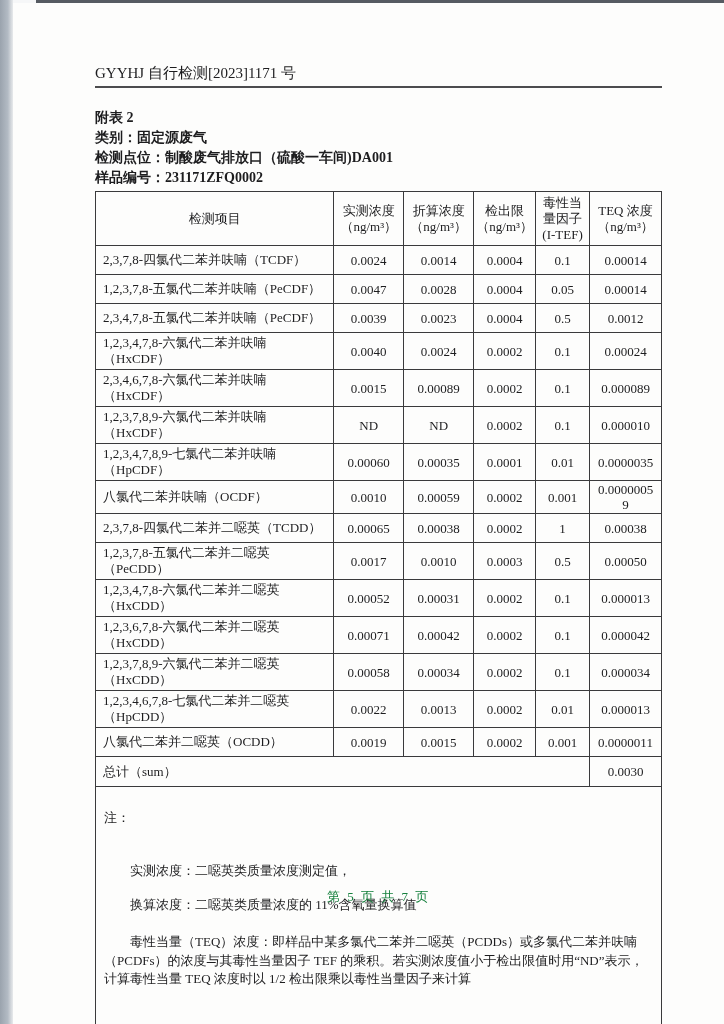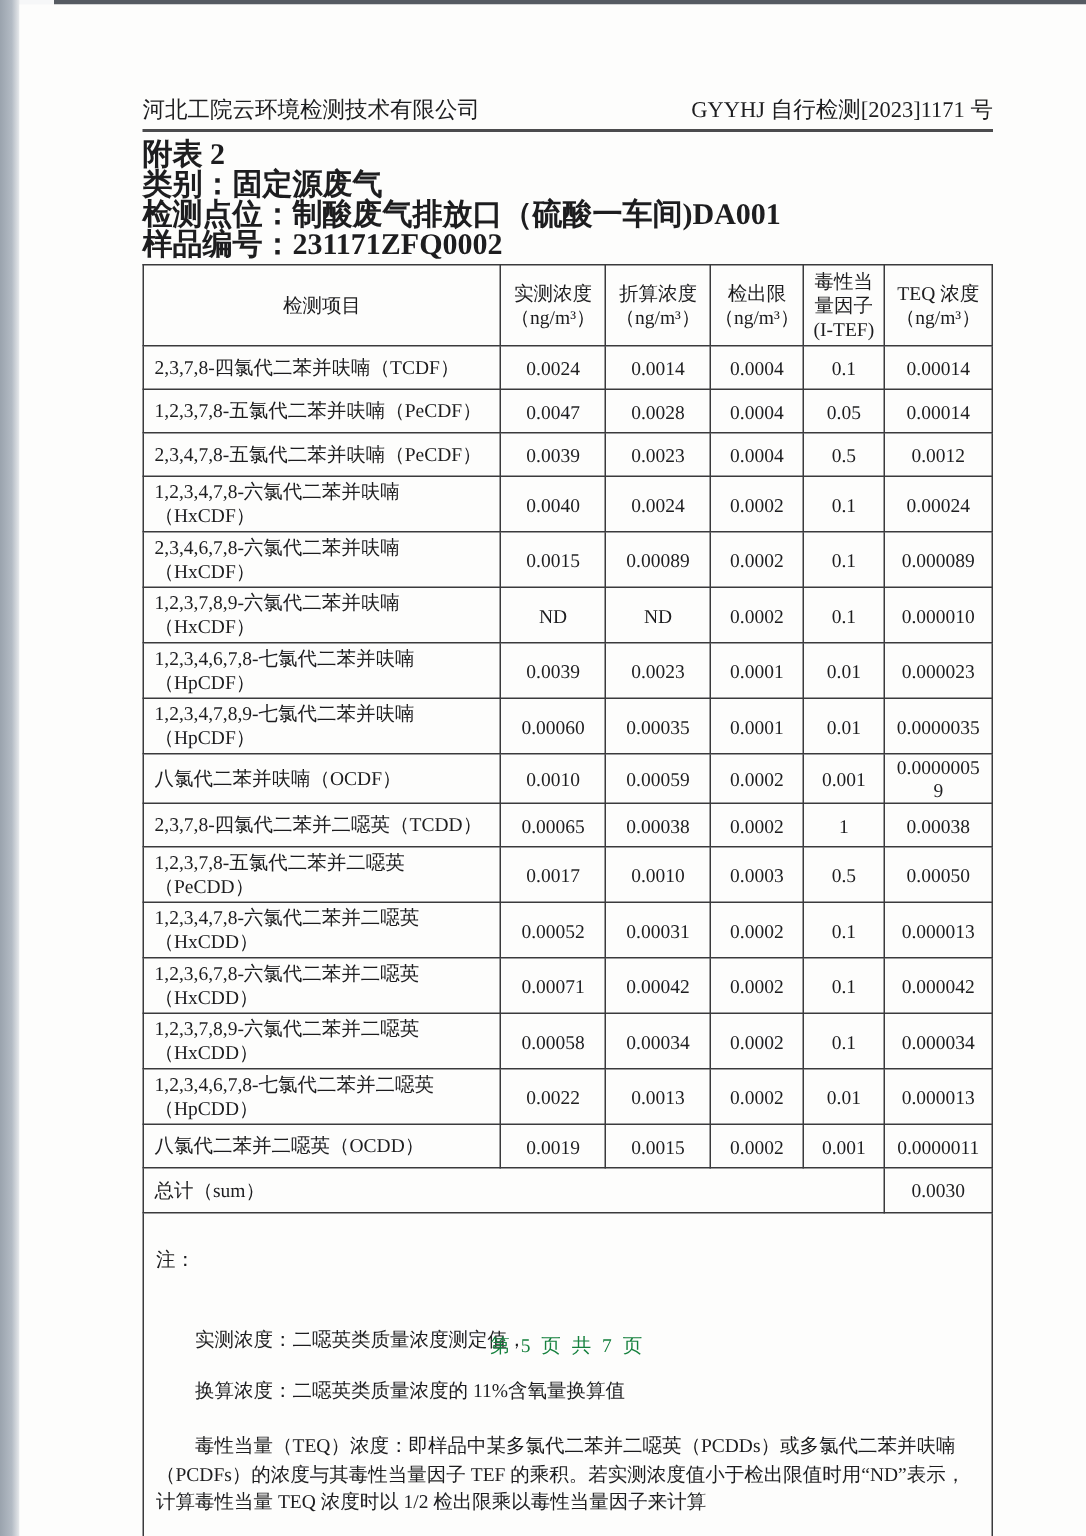--- a/index.html
+++ b/index.html
@@ -25,21 +25,21 @@
   }
   .content {
     position: absolute; left: 82px; top: 61px; width: 567px;
   }
   .doc-header {
     display: flex; justify-content: space-between; align-items: flex-end;
     font-size: 15px;
     padding-bottom: 3px;
     border-bottom: 2px solid #4c4c4e;
   }
-  .meta { margin-top: 5px; font-weight: bold; font-size: 20px; line-height: 20px; }
+  .meta { margin-top: 20px; font-weight: bold; font-size: 14px; line-height: 20px; }
   table.report {
     margin-top: 3px;
     width: 567px;
     border-collapse: collapse;
     border: 1.5px solid #3a3a3c;
     font-size: 13px;
   }
   table.report th, table.report td {
     border: 1px solid #3a3a3c;
     white-space: pre-line;
@@ -74,21 +74,20 @@
 </head>
 <body>
 
 <div class="scan-left-strip"></div>
 <div class="scan-top-line"></div>
 
 <div class="page">
   <div class="content">
 
     <div class="doc-header">
-      <span>河北工院云环境检测技术有限公司</span>
       <span>GYYHJ 自行检测[2023]1171 号</span>
     </div>
 
     <div class="meta">
       <div>附表 2</div>
       <div>类别：固定源废气</div>
       <div>检测点位：制酸废气排放口（硫酸一车间)DA001</div>
       <div>样品编号：231171ZFQ0002</div>
     </div>
 
@@ -158,28 +157,20 @@
             <td class="num">0.1</td>
             <td class="num">0.000089</td>
           </tr>
           <tr>
             <td class="item">1,2,3,7,8,9-六氯代二苯并呋喃（HxCDF）</td>
             <td class="num">ND</td>
             <td class="num">ND</td>
             <td class="num">0.0002</td>
             <td class="num">0.1</td>
             <td class="num">0.000010</td>
-          </tr>
-          <tr>
-            <td class="item">1,2,3,4,6,7,8-七氯代二苯并呋喃（HpCDF）</td>
-            <td class="num">0.0039</td>
-            <td class="num">0.0023</td>
-            <td class="num">0.0001</td>
-            <td class="num">0.01</td>
-            <td class="num">0.000023</td>
           </tr>
           <tr>
             <td class="item">1,2,3,4,7,8,9-七氯代二苯并呋喃（HpCDF）</td>
             <td class="num">0.00060</td>
             <td class="num">0.00035</td>
             <td class="num">0.0001</td>
             <td class="num">0.01</td>
             <td class="num">0.0000035</td>
           </tr>
           <tr>

